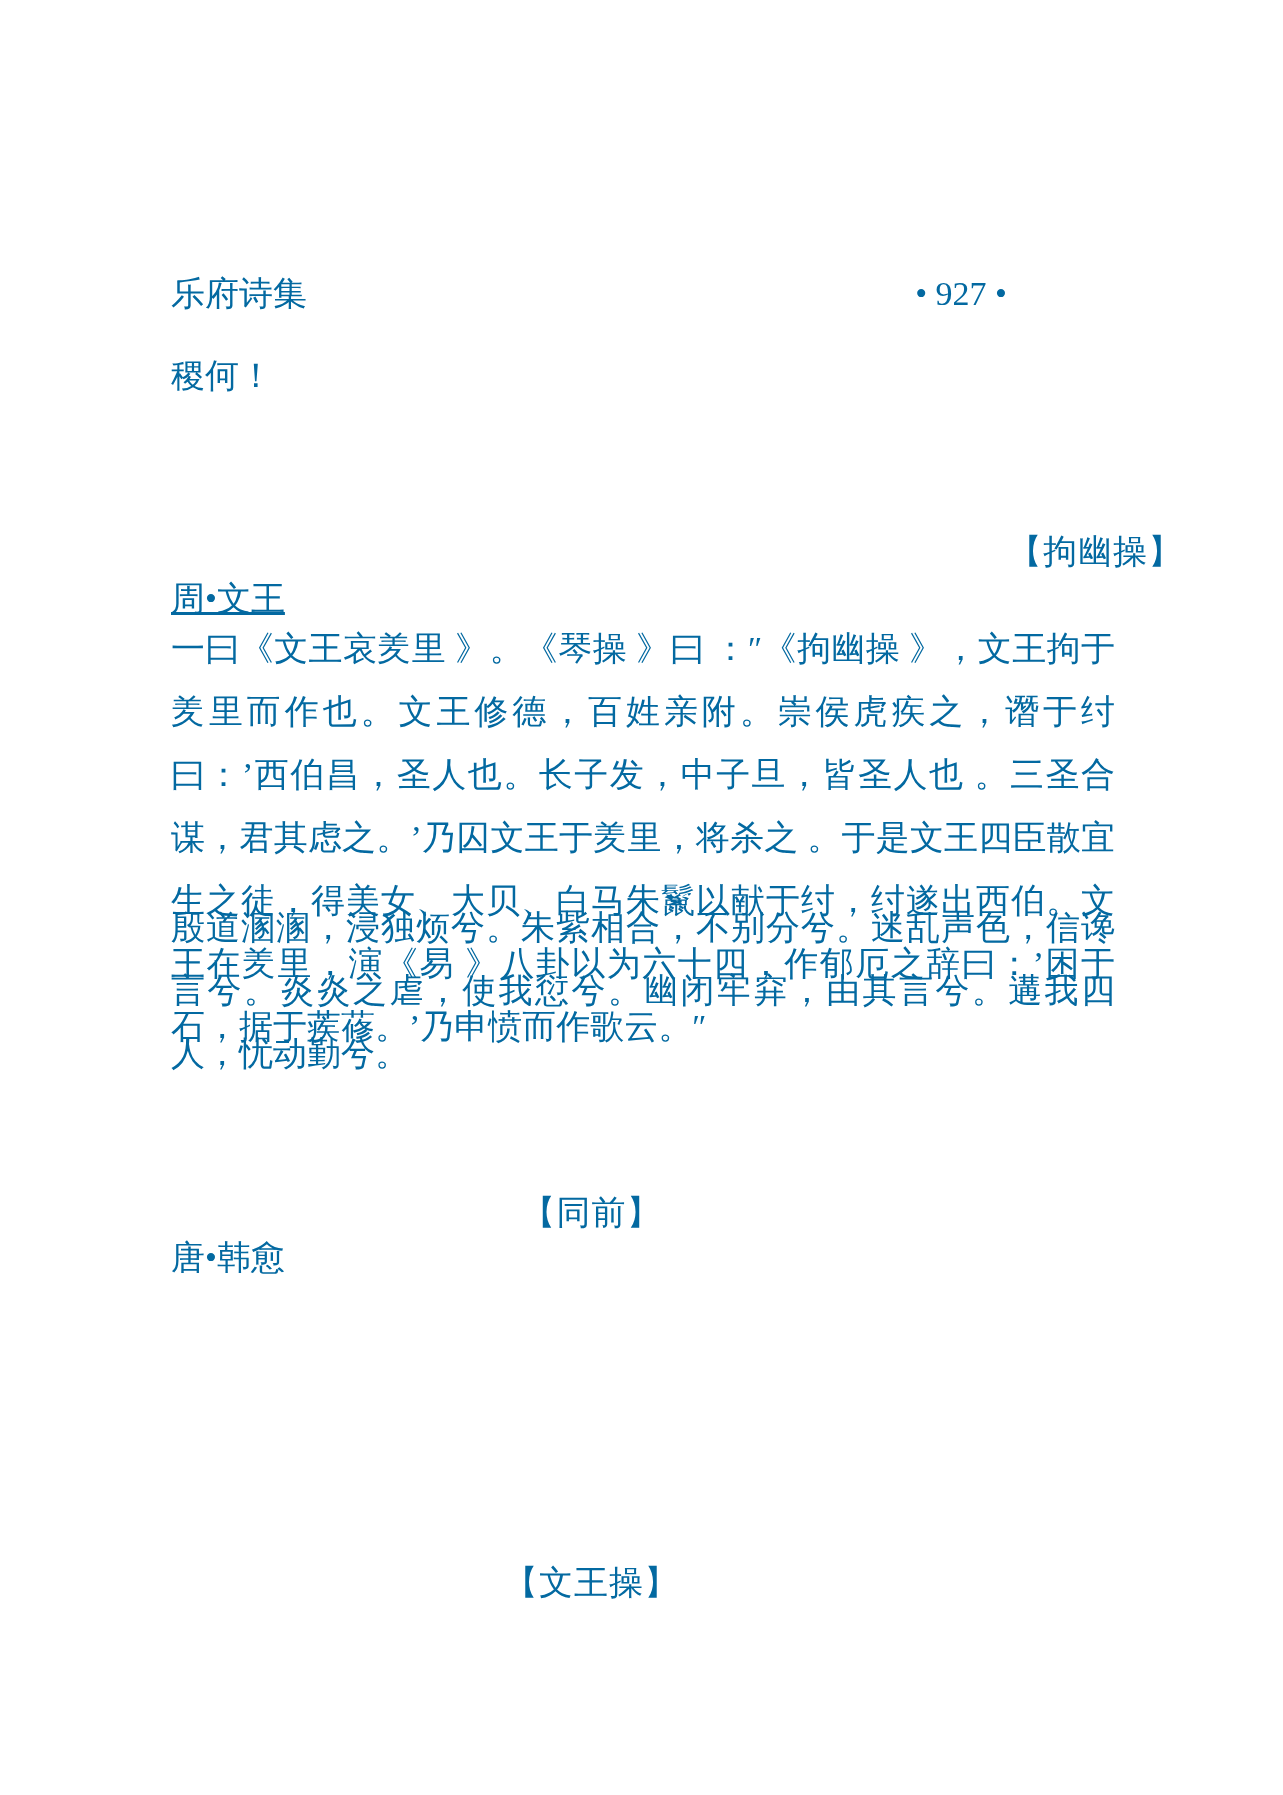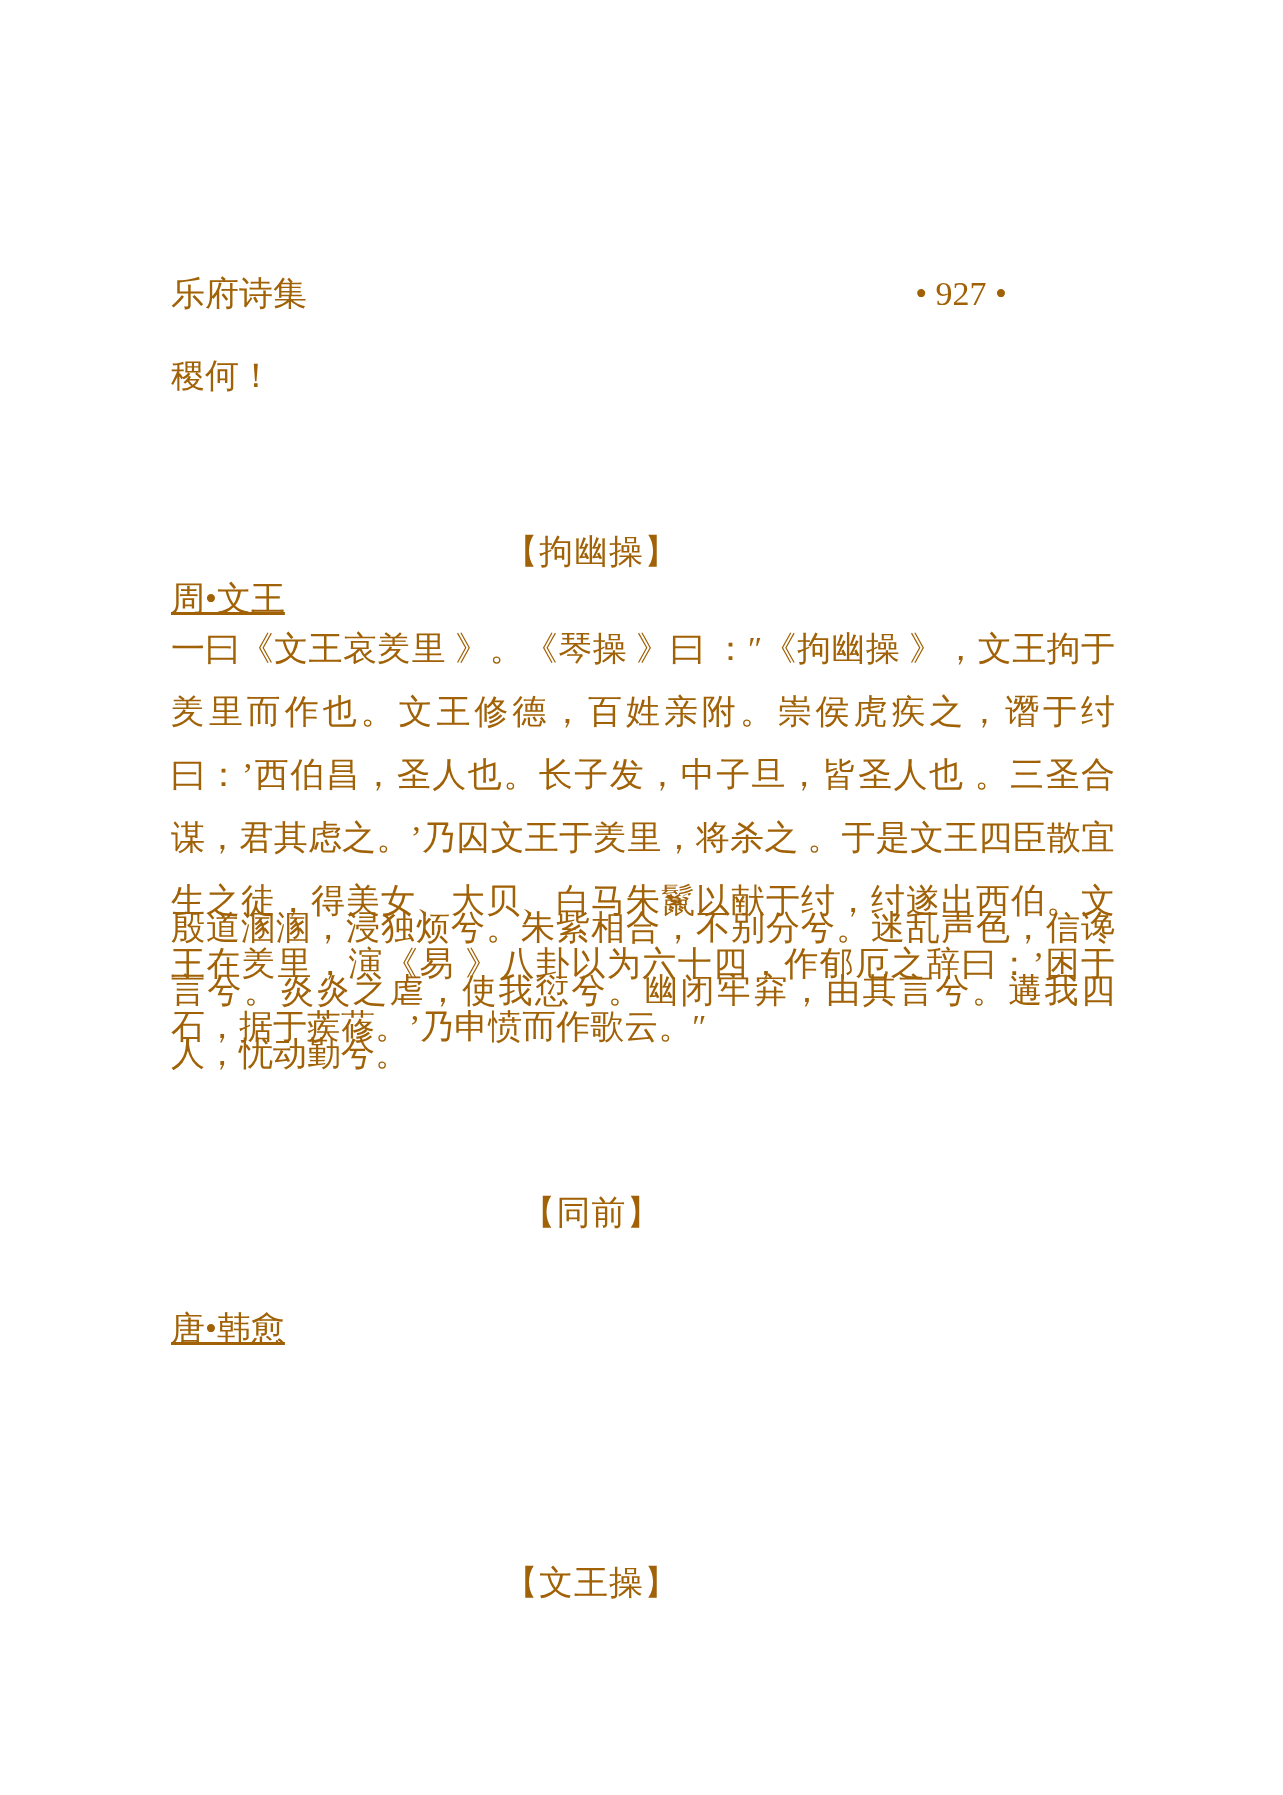--- a/index.html
+++ b/index.html
@@ -5,21 +5,21 @@
   html, body {
     margin: 0;
     padding: 0;
     background: #ffffff;
   }
   .page {
     position: relative;
     width: 1183px;
     height: 1795px;
     background: #ffffff;
-    color: #a16207;
+    color: #0369a1;
     font-family: "Liberation Serif", "DejaVu Serif", serif;
     font-size: 34px;
     overflow: hidden;
   }
   .running-header {
     position: absolute;
     left: 171px;
     right: 176px;
     top: 271px;
     display: flex;
@@ -31,29 +31,29 @@
     left: 171px;
     top: 353px;
   }
   .sec-title {
     position: absolute;
     left: 0;
     width: 100%;
     text-align: center;
     letter-spacing: 1px;
   }
-  .title-1 { top: 529px; }
+  .title-1 { top: 529px; text-align: right; }
   .title-2 { top: 1190px; text-align: center; }
   .title-3 { top: 1560px; }
   .author {
     position: absolute;
     left: 171px;
   }
   .author-1 { top: 576px; text-decoration: underline; }
-  .author-2 { top: 1306px; text-decoration: underline; }
+  .author-2 { top: 1235px; }
   .body-para {
     position: absolute;
     left: 171px;
     width: 944px;
     line-height: 63px;
     text-align: justify;
     text-justify: inter-ideograph;
     word-break: break-all;
     overflow-wrap: break-word;
   }

